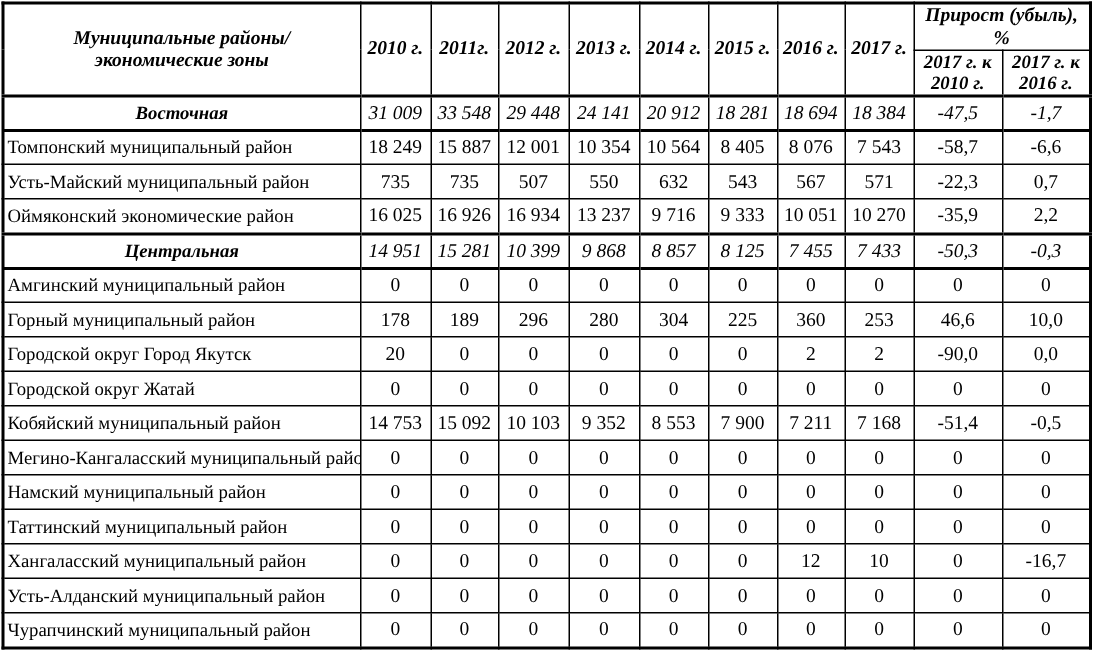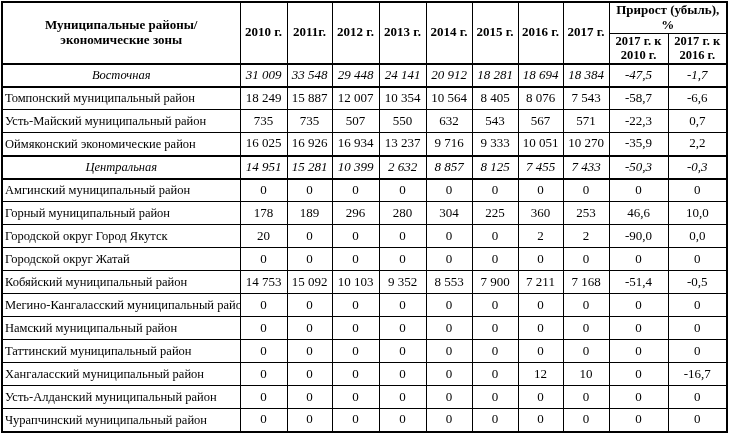--- a/index.html
+++ b/index.html
@@ -27,20 +27,21 @@
     border: 1px solid #000000;
     vertical-align: middle;
     padding: 0 2px;
     overflow: hidden;
     line-height: 1.15;
   }
   thead th {
     font-weight: bold;
     text-align: center;
     font-size: 13px;
+    font-style: italic;
   }
   thead tr.hrow1 { height: 24px; }
   thead tr.hrow2 { height: 30px; }
   thead tr.hrow2 th { font-size: 12.5px; text-align: center; }
   thead th { border-bottom-width: 2px; }
   tbody tr { height: 23px; }
   td.name {
     text-align: left;
     padding-left: 6px;
     font-size: 12.5px;
@@ -52,20 +53,21 @@
     white-space: nowrap;
   }
   tr.zone td {
     font-style: italic;
     border-top-width: 2px;
     border-bottom-width: 2px;
   }
   tr.zone td.name {
     text-align: center;
     padding-left: 2px;
+    font-weight: bold;
   }
 </style>
 </head>
 <body>
 
 <div class="page">
   <table class="districts">
     <colgroup>
       <col style="width:238px">
       <col style="width:47px">
@@ -111,21 +113,21 @@
           <td class="num">18 281</td>
           <td class="num">18 694</td>
           <td class="num">18 384</td>
           <td class="num">-47,5</td>
           <td class="num">-1,7</td>
         </tr>
         <tr class="">
           <td class="name">Томпонский муниципальный район</td>
           <td class="num">18 249</td>
           <td class="num">15 887</td>
-          <td class="num">12 007</td>
+          <td class="num">12 001</td>
           <td class="num">10 354</td>
           <td class="num">10 564</td>
           <td class="num">8 405</td>
           <td class="num">8 076</td>
           <td class="num">7 543</td>
           <td class="num">-58,7</td>
           <td class="num">-6,6</td>
         </tr>
         <tr class="">
           <td class="name">Усть-Майский муниципальный район</td>
@@ -151,21 +153,21 @@
           <td class="num">10 051</td>
           <td class="num">10 270</td>
           <td class="num">-35,9</td>
           <td class="num">2,2</td>
         </tr>
         <tr class="zone">
           <td class="name">Центральная</td>
           <td class="num">14 951</td>
           <td class="num">15 281</td>
           <td class="num">10 399</td>
-          <td class="num">2 632</td>
+          <td class="num">9 868</td>
           <td class="num">8 857</td>
           <td class="num">8 125</td>
           <td class="num">7 455</td>
           <td class="num">7 433</td>
           <td class="num">-50,3</td>
           <td class="num">-0,3</td>
         </tr>
         <tr class="">
           <td class="name">Амгинский муниципальный район</td>
           <td class="num">0</td>

